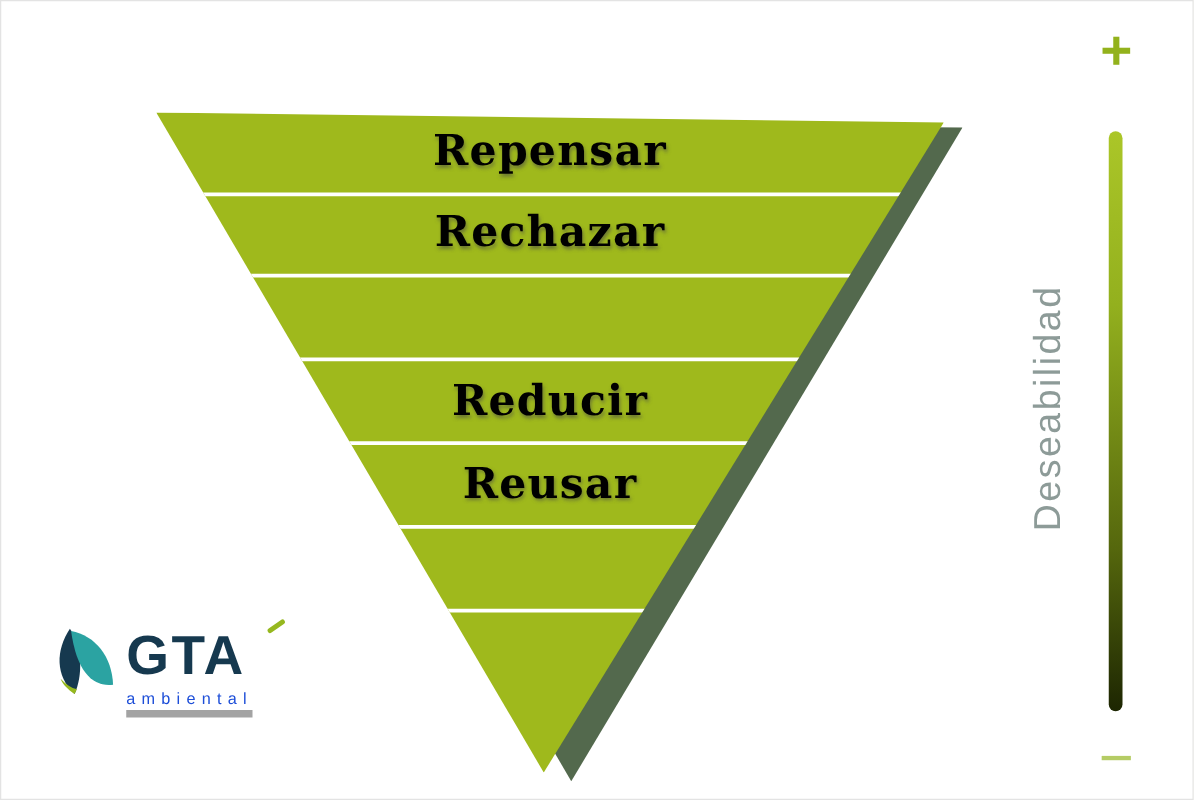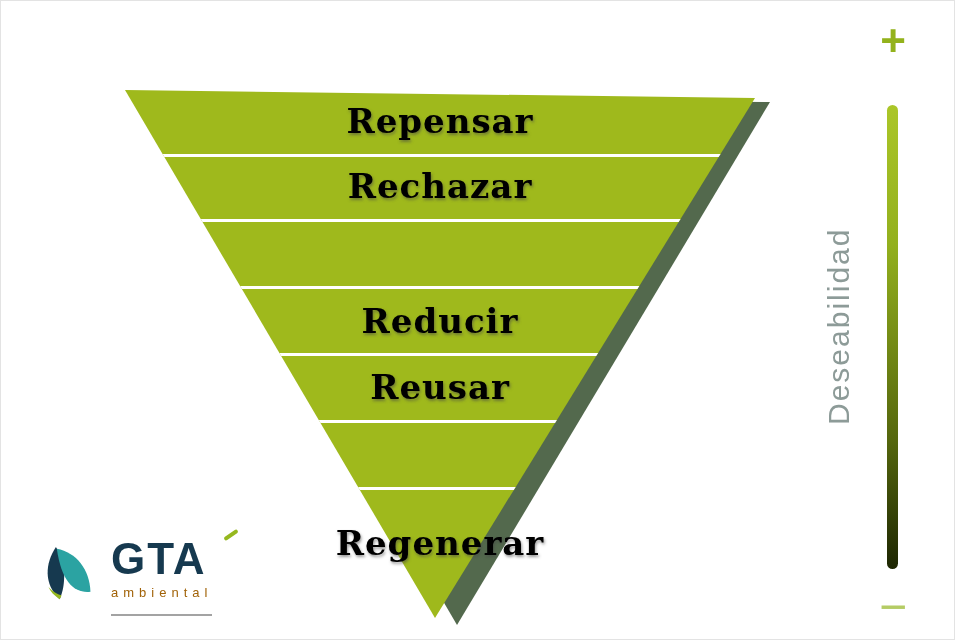--- a/index.html
+++ b/index.html
@@ -63,39 +63,39 @@
   }
   .axis-label{
     position:absolute;left:814px;top:115px;width:48px;height:420px;
     display:flex;align-items:center;justify-content:center;
     writing-mode:vertical-rl;transform:rotate(180deg);
     font-size:30px;color:#8d9b98;letter-spacing:2px;
   }
 
   
   .logo{
-    position:absolute;left:40px;top:530px;
-    display:flex;align-items:center;gap:14px;
+    position:absolute;left:40px;top:496px;
+    display:flex;align-items:flex-start;gap:4px;
   }
   .leaf-icon{width:56px;height:66px;flex:0 0 auto;}
   .logo-textcol{position:relative;padding-top:6px;}
   .logo-name{
     font-size:44px;font-weight:700;color:#16394f;
     letter-spacing:2px;line-height:1;
   }
   .logo-accent{
     position:absolute;top:2px;left:112px;
     width:16px;height:4px;background:#96b81f;
     transform:rotate(-35deg);border-radius:2px;
   }
   .logo-subtitle{
     margin-top:4px;
-    font-size:13px;letter-spacing:5px;color:#a16207;
-    border-bottom:2px solid #a3a3a3;
-    padding-bottom:14px;display:inline-block;
+    font-size:13px;letter-spacing:5px;color:#1d4ed8;
+    border-bottom:6px solid #a3a3a3;
+    padding-bottom:2px;display:inline-block;
   }
 </style>
 </head>
 <body>
 
 <div class="canvas">
 
   <div class="tri-shadow"></div>
   <div class="tri-main">
     <div class="divider d1"></div>
@@ -103,21 +103,20 @@
     <div class="divider d3"></div>
     <div class="divider d4"></div>
     <div class="divider d5"></div>
     <div class="divider d6"></div>
   </div>
 
   <div class="funnel-label l1">Repensar</div>
   <div class="funnel-label l2">Rechazar</div>
   <div class="funnel-label l4">Reducir</div>
   <div class="funnel-label l5">Reusar</div>
-  <div class="funnel-label l7">Regenerar</div>
 
   <div class="plus-sign">+</div>
   <div class="scale-bar"></div>
   <div class="minus-sign">−</div>
   <div class="axis-label">Deseabilidad</div>
 
   <div class="logo">
     <svg class="leaf-icon" viewBox="0 0 60 66" xmlns="http://www.w3.org/2000/svg">
       <path d="M16 4 C4 22 3 44 20 60 C27 44 27 20 16 4 Z" fill="#16394f"></path>
       <path d="M17 6 C38 10 52 28 53 52 C36 54 22 42 17 6 Z" fill="#2ba3a2"></path>

